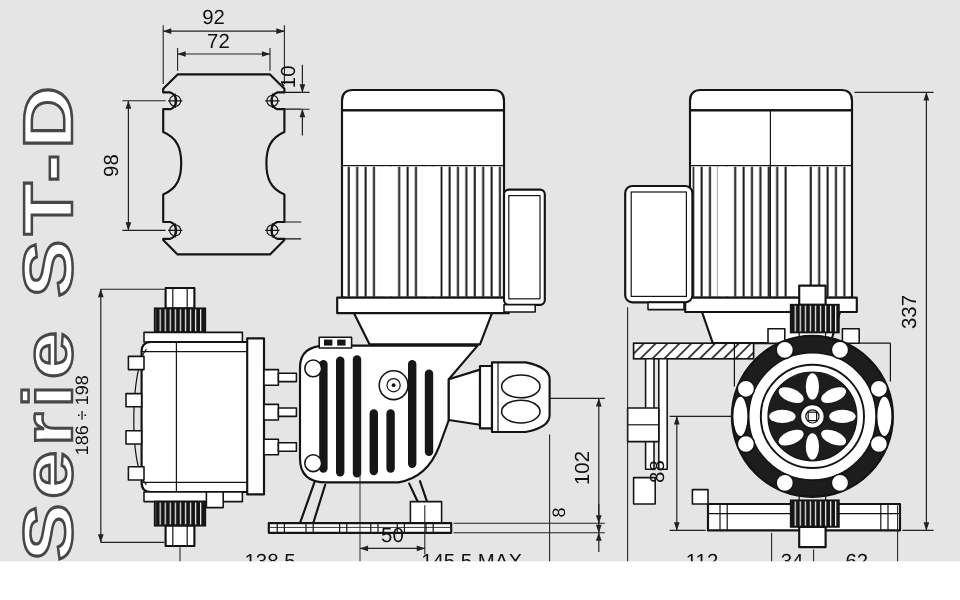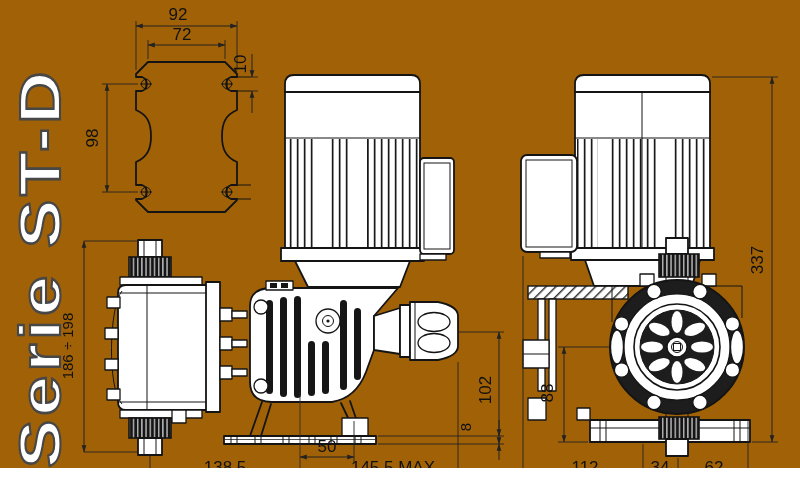--- a/index.html
+++ b/index.html
@@ -1,16 +1,16 @@
 <!DOCTYPE html>
 <html><head>
 <meta charset="utf-8">
 <style>
   html,body{margin:0;padding:0;background:#ffffff;}
-  .stage{position:relative;width:800px;height:468px;background:#a16207;overflow:hidden;
+  .stage{position:relative;width:800px;height:468px;background:#e5e5e5;overflow:hidden;
          font-family:"Liberation Sans", sans-serif;}
   svg{display:block;}
   .ln{stroke:#141414;stroke-width:1.8;fill:none;stroke-linejoin:round;stroke-linecap:round;}
   .lnf{stroke:#141414;stroke-width:1.8;fill:#ffffff;stroke-linejoin:round;}
   .lnf2{stroke:#141414;stroke-width:1.3;fill:#ffffff;stroke-linejoin:round;}
   .thin{stroke:#141414;stroke-width:1;fill:none;}
   .hair{stroke:#2a2a2a;stroke-width:0.8;fill:none;}
   .dark{fill:#161616;stroke:none;}
   .dim{stroke:#222222;stroke-width:1;fill:none;}
   .ext{stroke:#222222;stroke-width:0.9;fill:none;}

